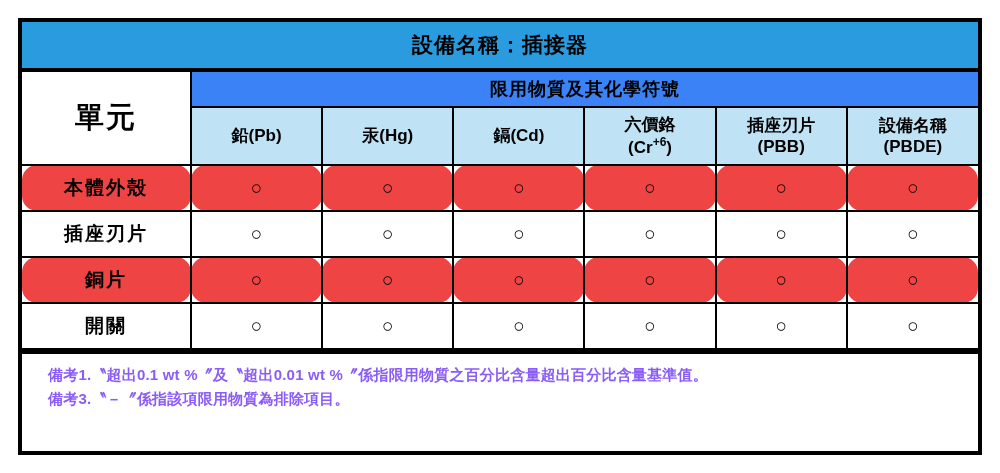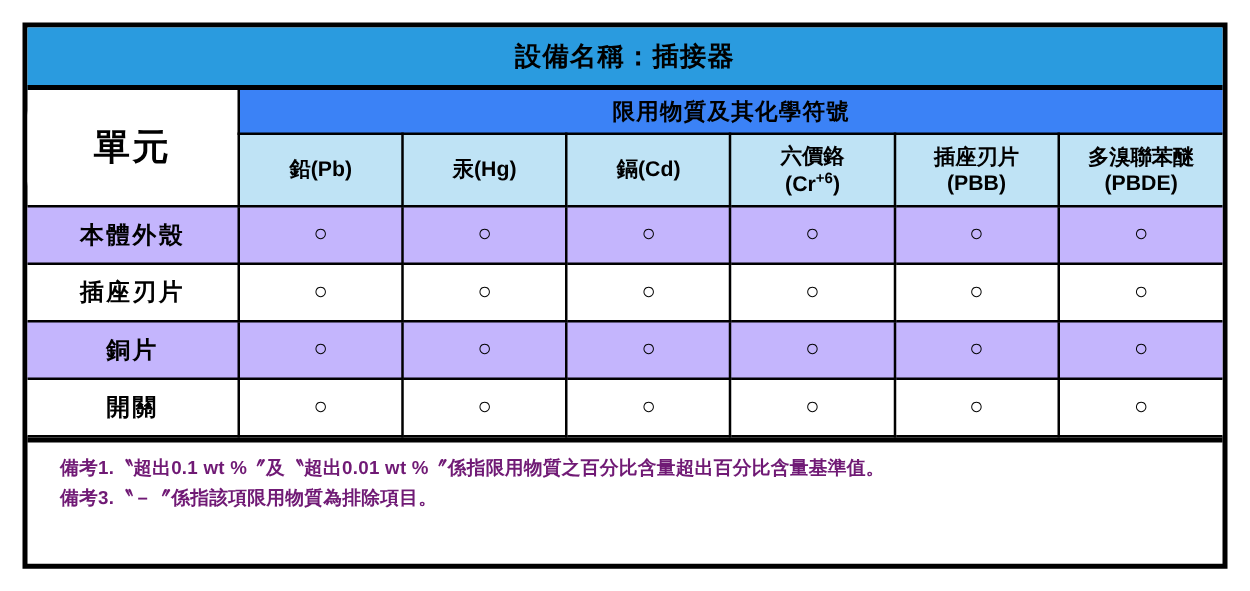--- a/index.html
+++ b/index.html
@@ -102,39 +102,40 @@
     font-size: 22px;
     letter-spacing: 2px;
     text-align: left;
     padding-left: 22px;
   }
   .data-row td {
     height: 44px;
     font-size: 19px;
   }
   .row-shaded td {
-    background: #c4b5fd;
+    background: #ef4444;
+    border-radius: 15px;
   }
   .row-plain td {
     background: #ffffff;
     margin-left: 31px;
   }
   .mark {
     font-size: 21px;
     font-weight: normal;
   }
   
   .notes {
     border-top: 4px solid #000000;
     padding: 9px 0 0 26px;
     box-sizing: border-box;
   }
   .note-line {
     font-size: 15px;
-    color: #701a75;
+    color: #8b5cf6;
     font-weight: bold;
     line-height: 1.62;
     letter-spacing: 0.2px;
     white-space: nowrap;
   }
 </style>
 </head>
 <body>
 
 <div id="page">
@@ -164,21 +165,21 @@
         </th>
         <th class="sub-head">
           <div>六價鉻</div>
           <div><span>(Cr</span><span class="sup">+6</span><span>)</span></div>
         </th>
         <th class="sub-head">
           <div>插座刃片</div>
           <div>(PBB)</div>
         </th>
         <th class="sub-head">
-          <div>多溴聯苯醚</div>
+          <div>設備名稱</div>
           <div>(PBDE)</div>
         </th>
       </tr>
 
       <tr class="data-row row-shaded">
         <td class="row-label">本體外殼</td>
         <td class="mark">○</td>
         <td class="mark">○</td>
         <td class="mark">○</td>
         <td class="mark">○</td>

